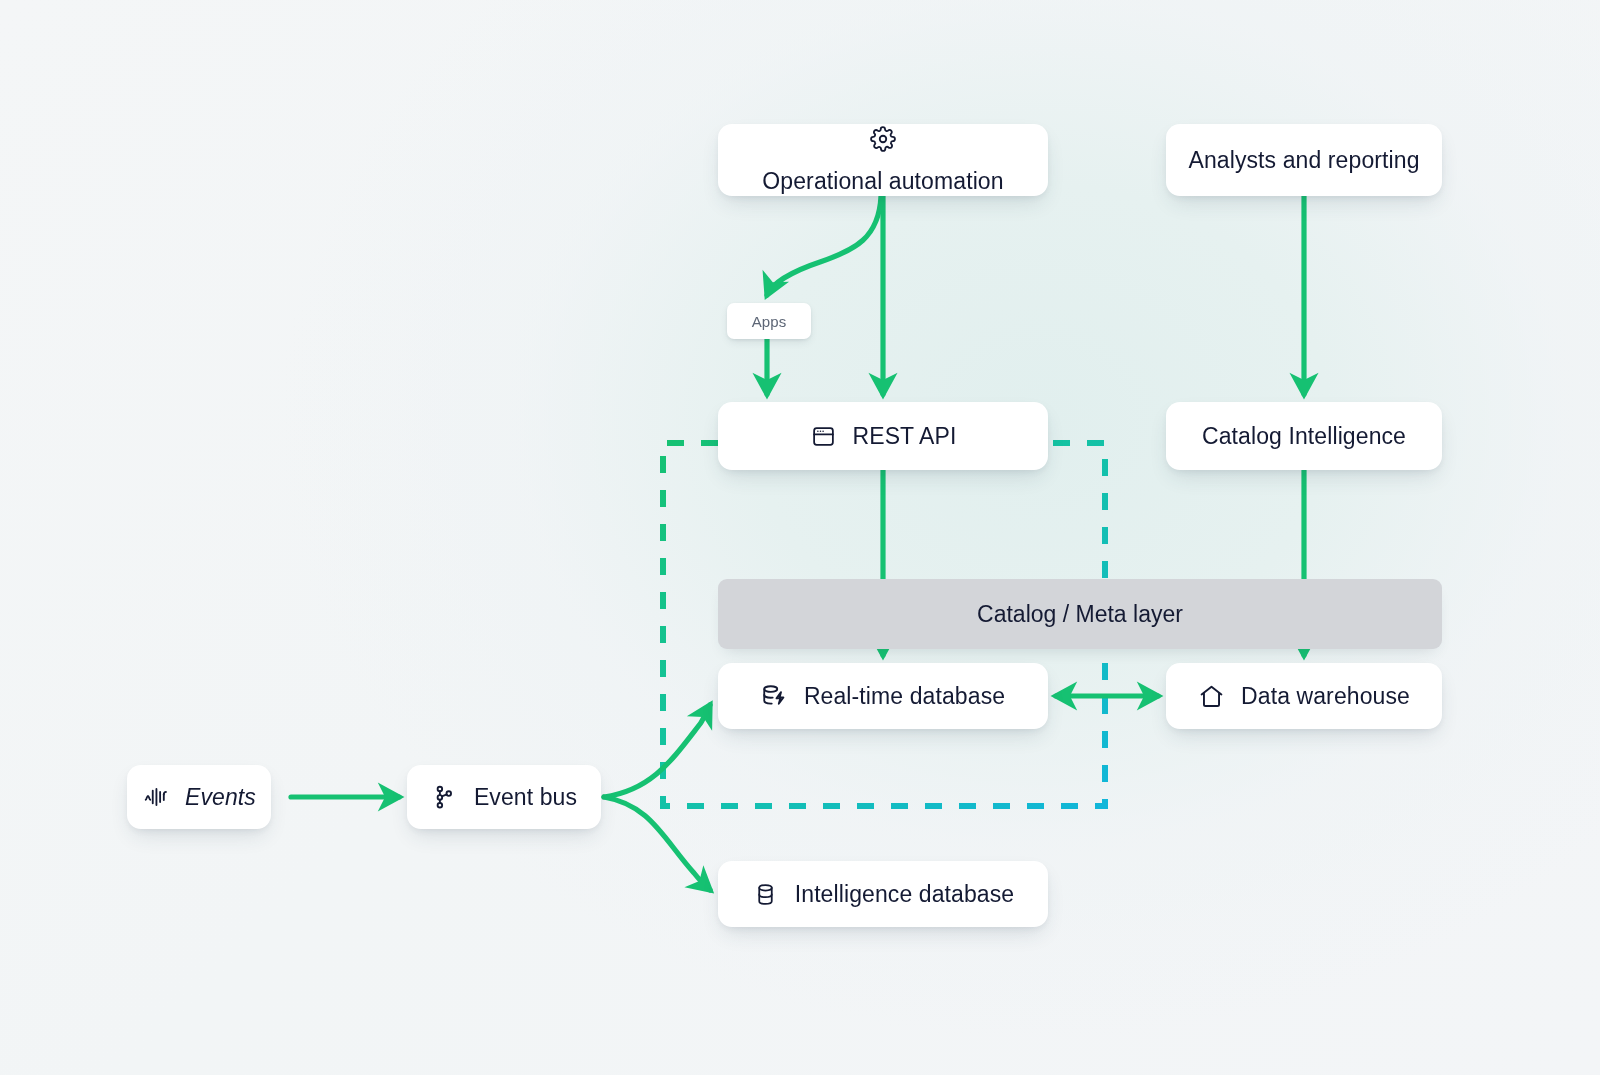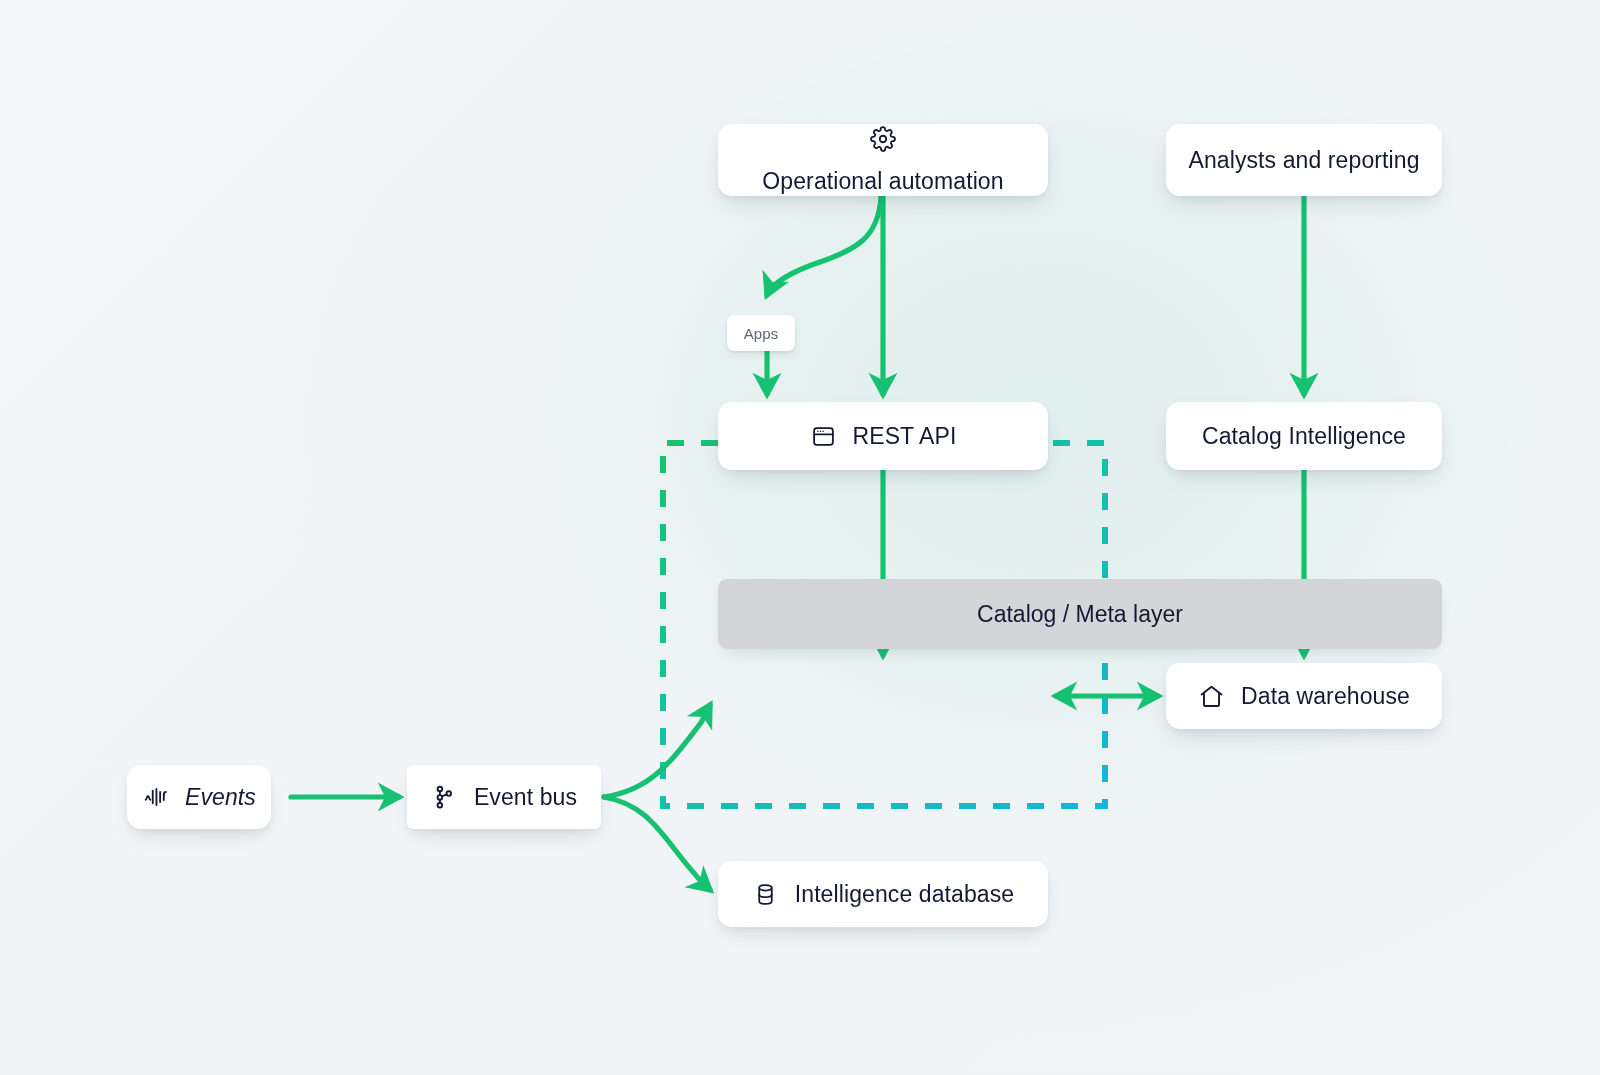--- a/index.html
+++ b/index.html
@@ -36,29 +36,29 @@
   }
   .node .ico {
     display: flex; align-items: center; justify-content: center;
     width: 27px; height: 27px; flex: 0 0 27px;
   }
   .node .ico svg { display:block; }
 
   
   #n-opauto   { left: 718px;  top: 124px; width: 330px; height: 72px; flex-direction: column; }
   #n-analysts { left: 1166px; top: 124px; width: 276px; height: 72px; }
-  #n-apps     { left: 727px;  top: 303px; width: 68px;  height: 36px;
+  #n-apps     { left: 727px;  top: 303px; width: 84px;  height: 36px;
                 border-radius: 7px; font-size: 15px; color: #5d6676;
-                box-shadow: 0 4px 10px -3px rgba(40,60,80,0.17), 0 1px 3px rgba(40,60,80,0.08); margin-top: 12px; }
+                box-shadow: 0 4px 10px -3px rgba(40,60,80,0.17), 0 1px 3px rgba(40,60,80,0.08); }
   #n-rest     { left: 718px;  top: 402px; width: 330px; height: 68px; }
   #n-bi       { left: 1166px; top: 402px; width: 276px; height: 68px; }
   #n-rtdb     { left: 718px;  top: 663px; width: 330px; height: 66px; }
   #n-dwh      { left: 1166px; top: 663px; width: 276px; height: 66px; }
   #n-events   { left: 127px;  top: 765px; width: 144px; height: 64px; font-style: italic; }
-  #n-evbus    { left: 407px;  top: 765px; width: 194px; height: 64px; border-radius: 6px; }
+  #n-evbus    { left: 407px;  top: 765px; width: 194px; height: 64px; }
   #n-txdb     { left: 718px;  top: 861px; width: 330px; height: 66px; }
 
   
   #catalog {
     position: absolute;
     left: 718px; top: 531px; width: 724px; height: 70px;
     background: #d3d5d9;
     border-radius: 9px;
     display: flex; align-items: center; justify-content: center;
     color: #141a33; font-size: 23px;
@@ -142,20 +142,31 @@
         <circle cx="11.6" cy="7" r="0.75" fill="#141a33" stroke="none"></circle>
       </svg>
     </span>
     <span>REST API</span>
   </div>
 
   <div class="node" id="n-bi">
     <span>Catalog Intelligence</span>
   </div>
 
+  <div class="node" id="n-rtdb">
+    <span class="ico">
+      <svg width="26" height="26" viewBox="0 0 24 24" fill="none" stroke="#141a33" stroke-width="1.7" stroke-linecap="round" stroke-linejoin="round">
+        <ellipse cx="9" cy="5.6" rx="6" ry="2.6"></ellipse>
+        <path d="M3 5.6v5.4c0 1.44 2.69 2.6 6 2.6 .62 0 1.22-.04 1.78-.12"></path>
+        <path d="M3 11v5.4c0 1.44 2.69 2.6 6 2.6 .3 0 .6-.01.88-.03"></path>
+        <path d="M18.5 8.4 14.3 14.2h3.5l-1.4 5 4.3-5.9h-3.5z"></path>
+      </svg>
+    </span>
+    <span>Real-time database</span>
+  </div>
 
   <div class="node" id="n-dwh">
     <span class="ico">
       <svg width="27" height="27" viewBox="0 0 24 24" fill="none" stroke="#141a33" stroke-width="1.7" stroke-linecap="round" stroke-linejoin="round">
         <path d="M3.2 10.2 12 3.4l8.8 6.8"></path>
         <path d="M5.3 9.2V19a1.4 1.4 0 0 0 1.4 1.4h10.6A1.4 1.4 0 0 0 18.7 19V9.2"></path>
       </svg>
     </span>
     <span>Data warehouse</span>
   </div>

